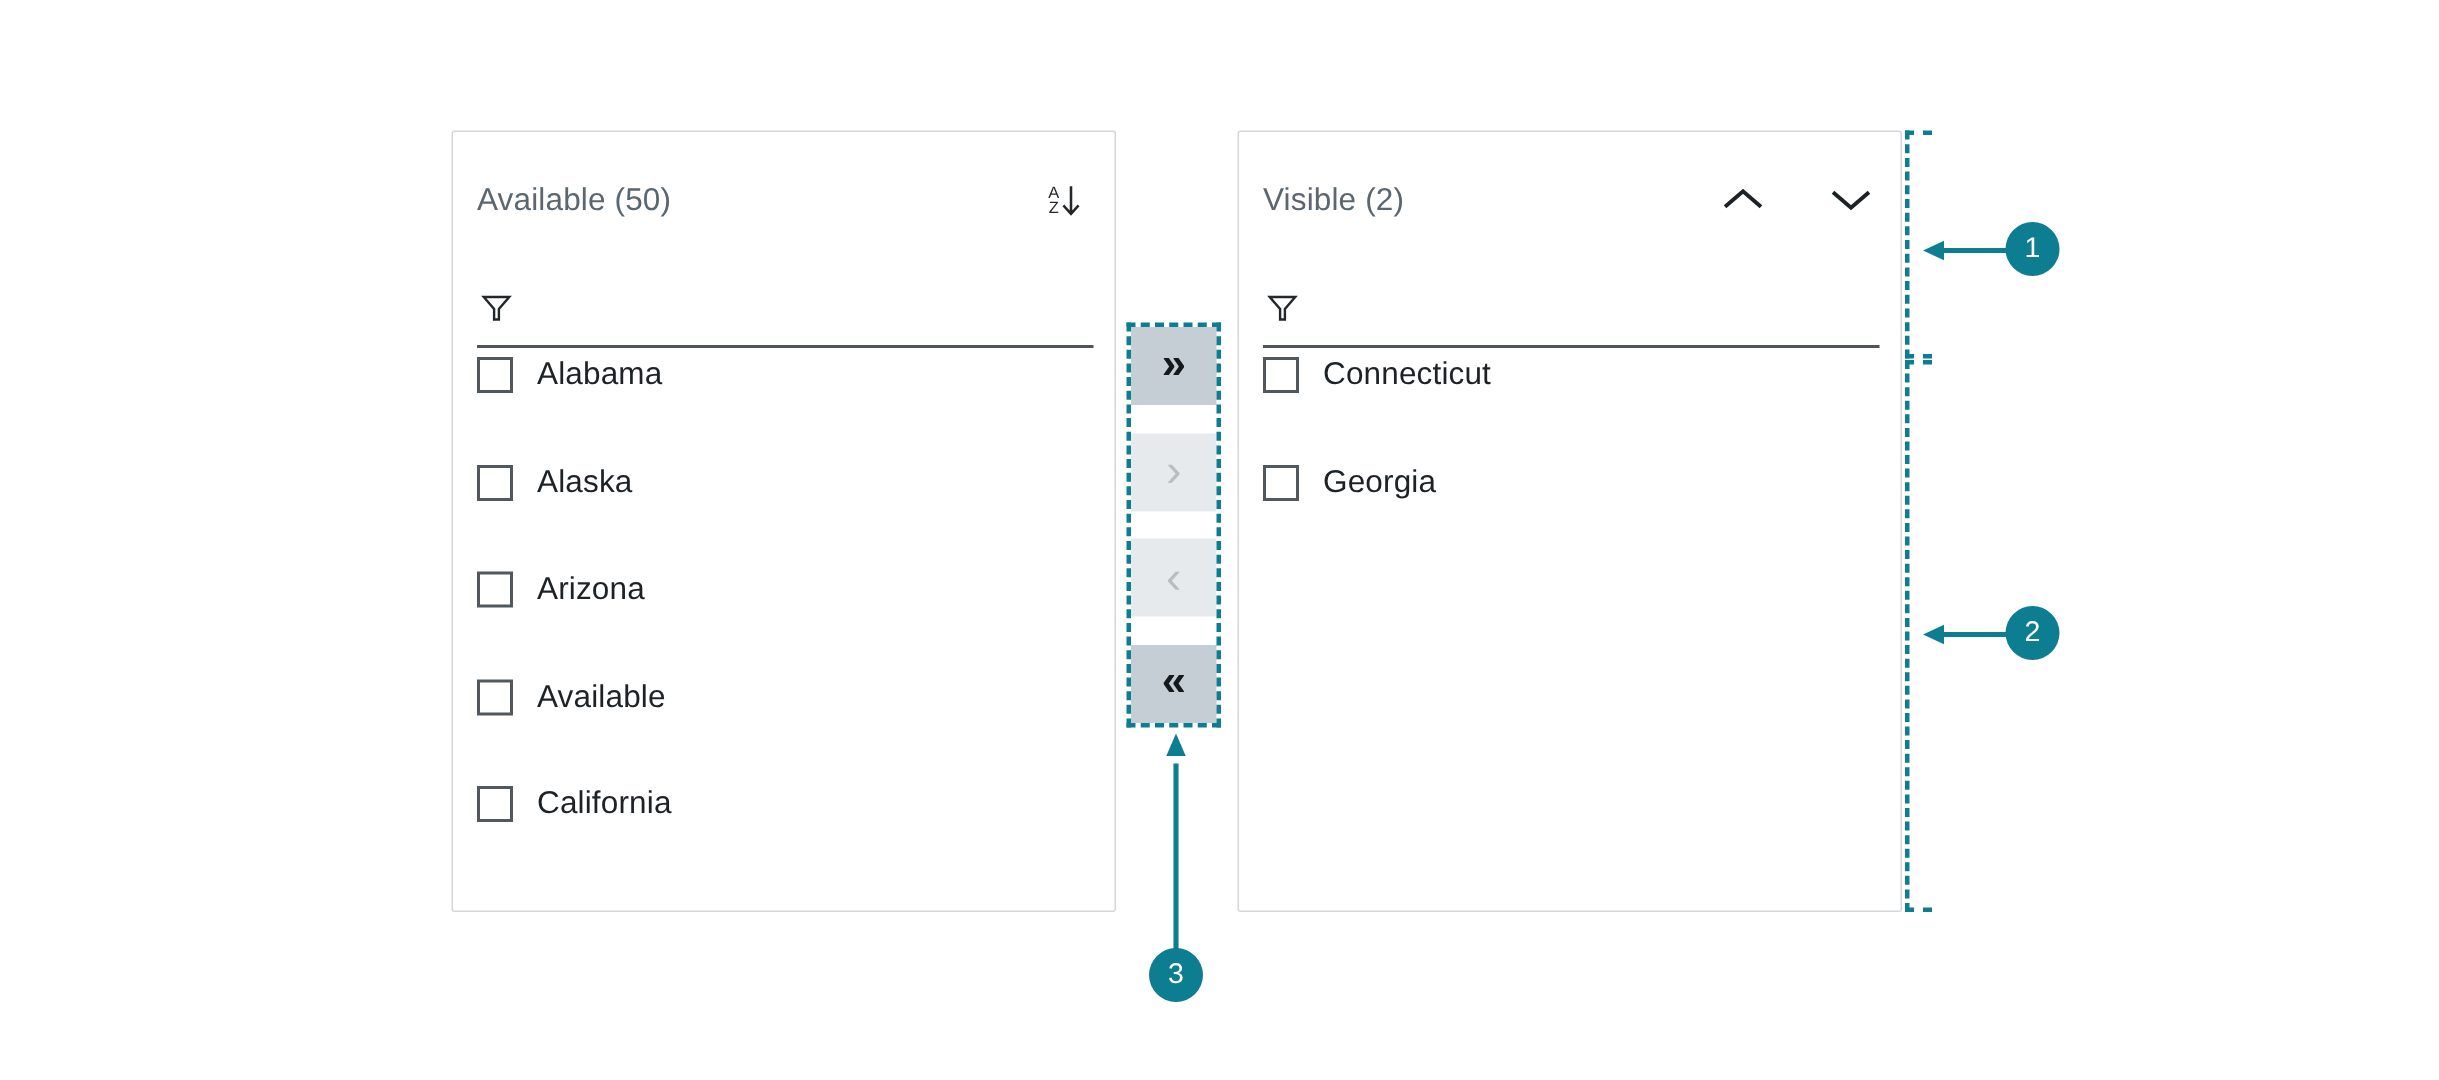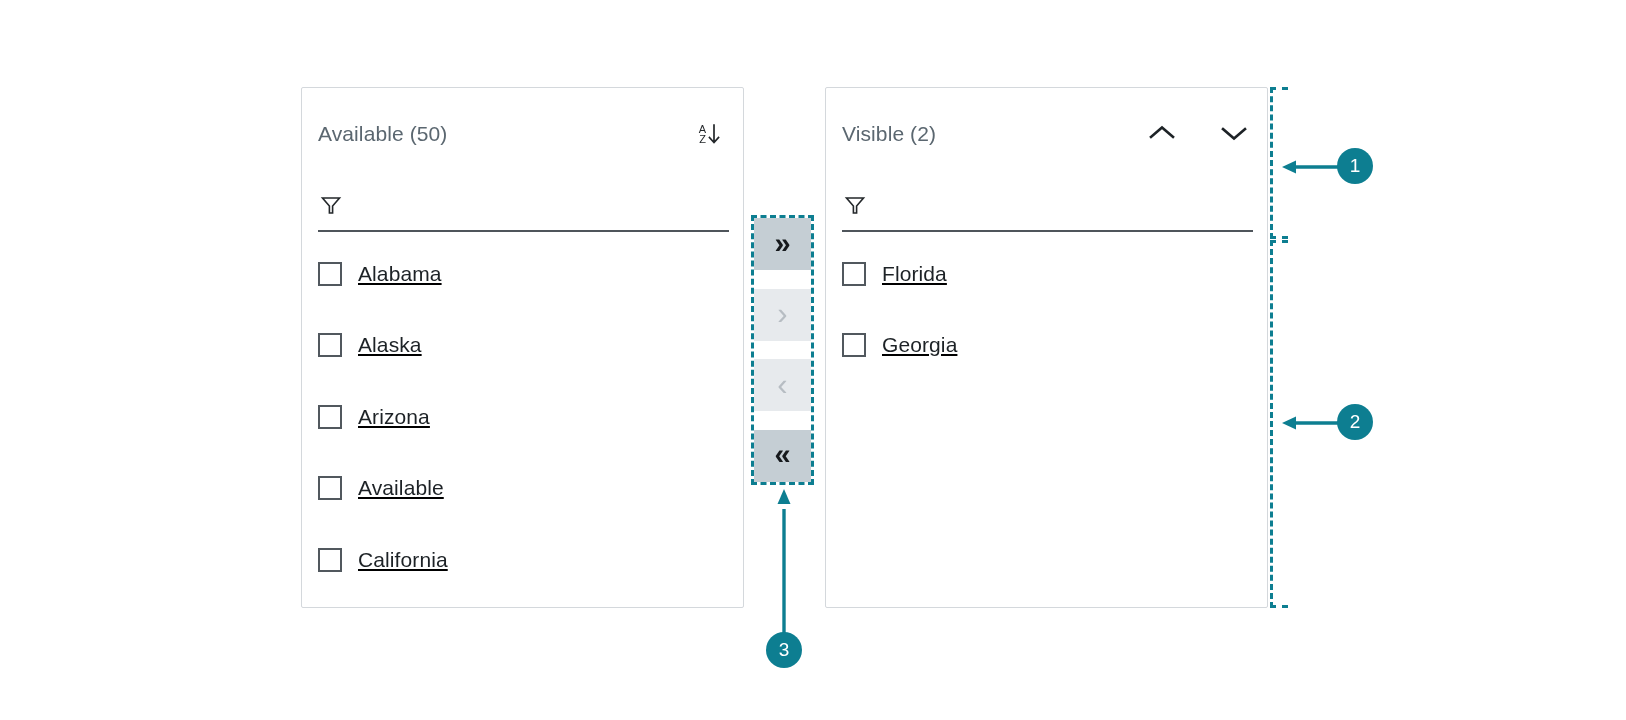--- a/index.html
+++ b/index.html
@@ -121,24 +121,22 @@
     position: absolute;
     left: 0;
     top: 150px;
     width: 100%;
     box-sizing: border-box;
     padding: 0 16px;
   }
   .list-item {
     height: 71.5px;
     display: flex;
-    align-items: center;
     gap: 16px;
     cursor: pointer;
-    text-decoration: underline;
   }
   .checkbox {
     width: 24px;
     height: 24px;
     box-sizing: border-box;
     border: 2px solid #51585e;
     background: #ffffff;
     flex: 0 0 auto;
   }
   .item-label {
@@ -320,21 +318,21 @@
         <svg width="22" height="22" viewBox="0 0 22 22" fill="none" aria-hidden="true">
           <path d="M2.5 4 H19.5 L12.6 12 V19 H9.4 V12 Z" stroke="#23272a" stroke-width="1.6" stroke-linejoin="miter"></path>
         </svg>
       </span>
       <input class="filter-input" type="text" value="" placeholder="" style="">
     </div>
 
     <div class="list">
       <div class="list-item">
         <span class="checkbox"></span>
-        <span class="item-label">Florida</span>
+        <span class="item-label">Connecticut</span>
       </div>
       <div class="list-item">
         <span class="checkbox"></span>
         <span class="item-label">Georgia</span>
       </div>
     </div>
   </div>
 
   <div class="anno-dash anno-dash-1"></div>
   <div class="anno-dash anno-dash-2"></div>

